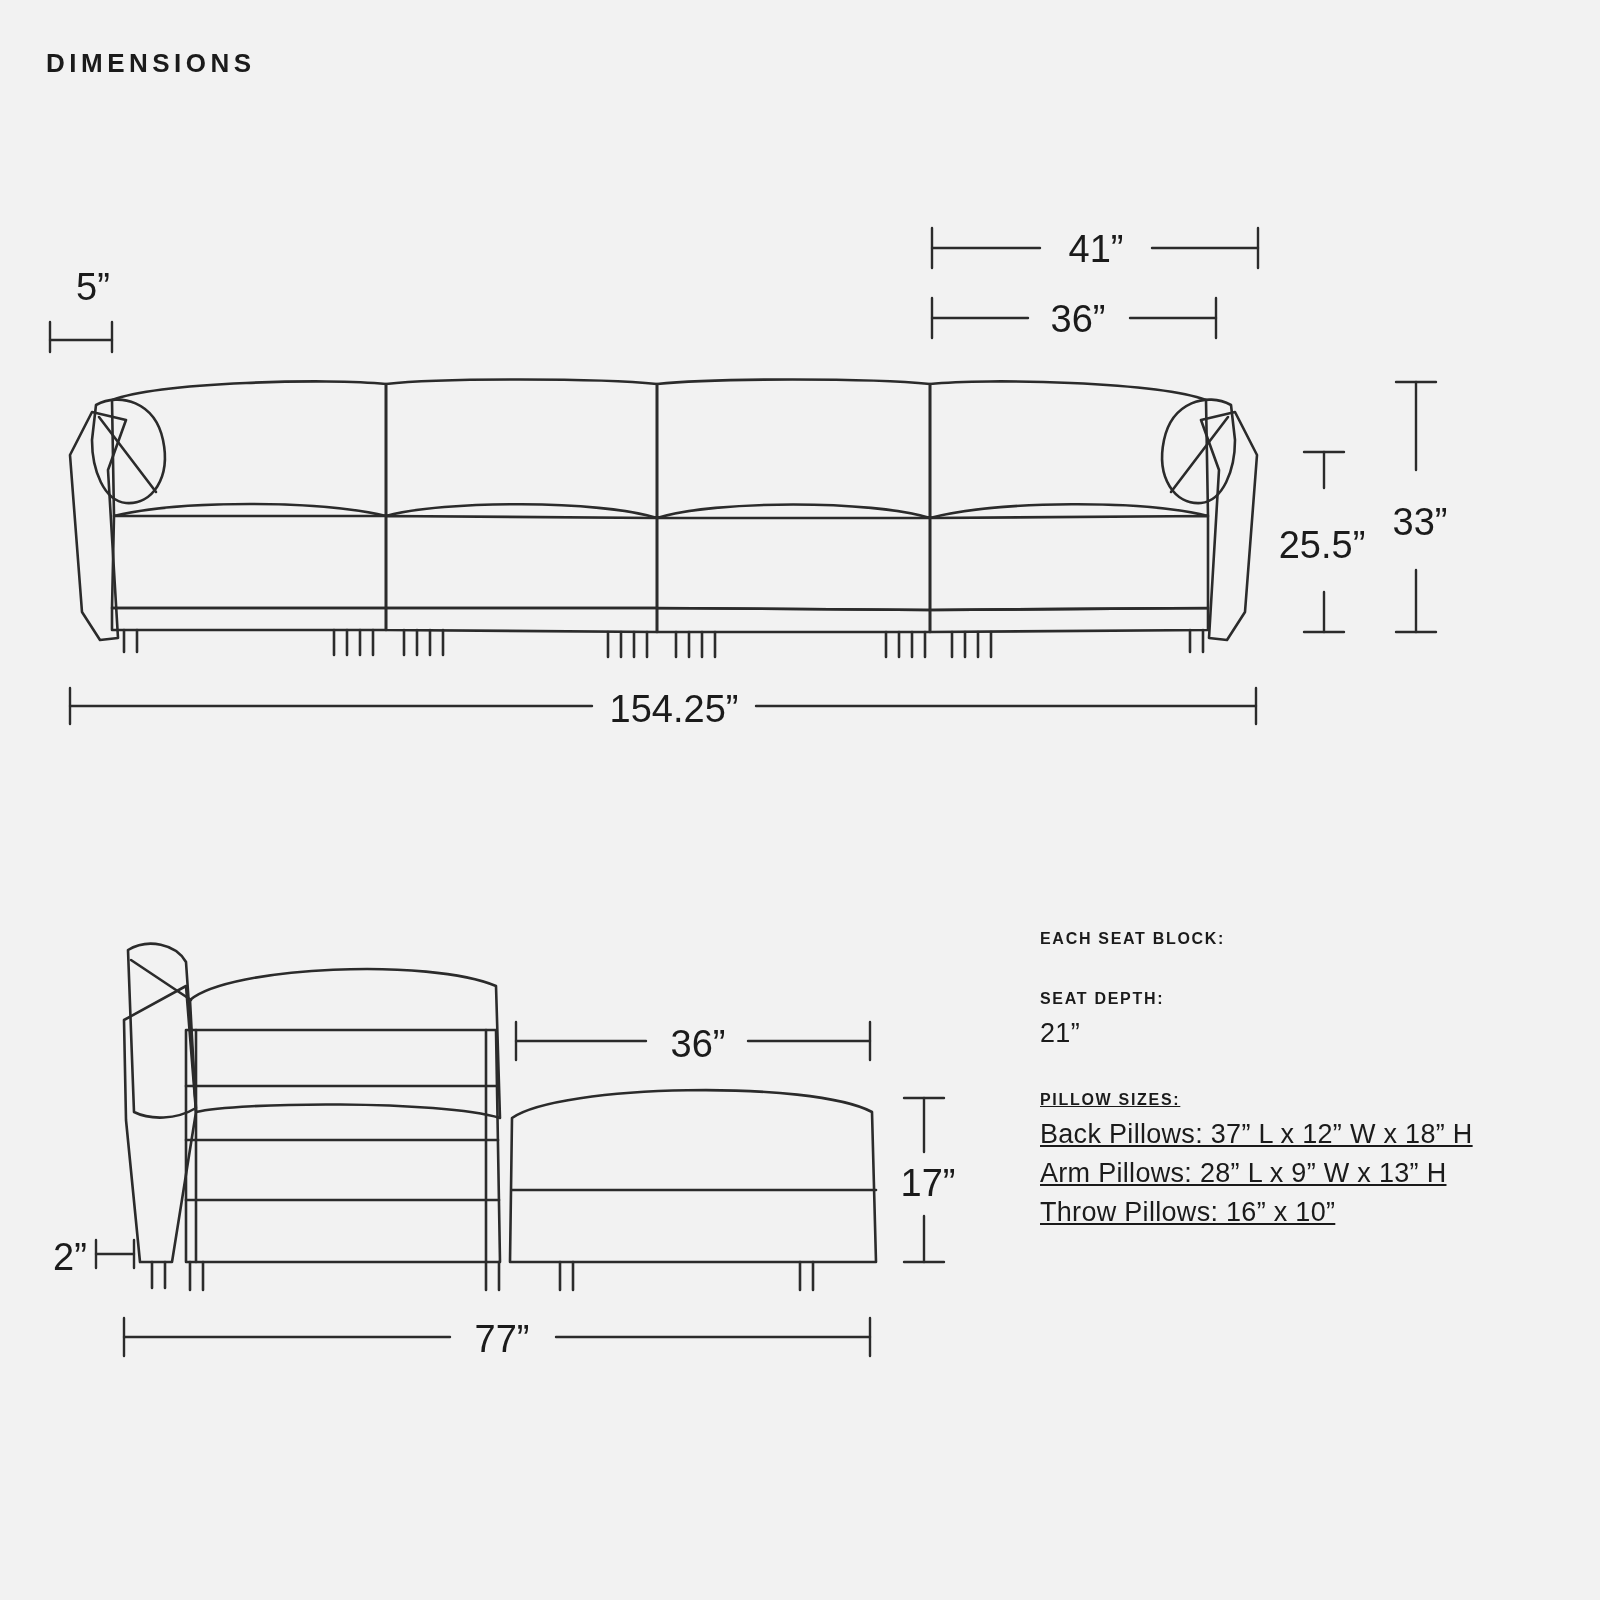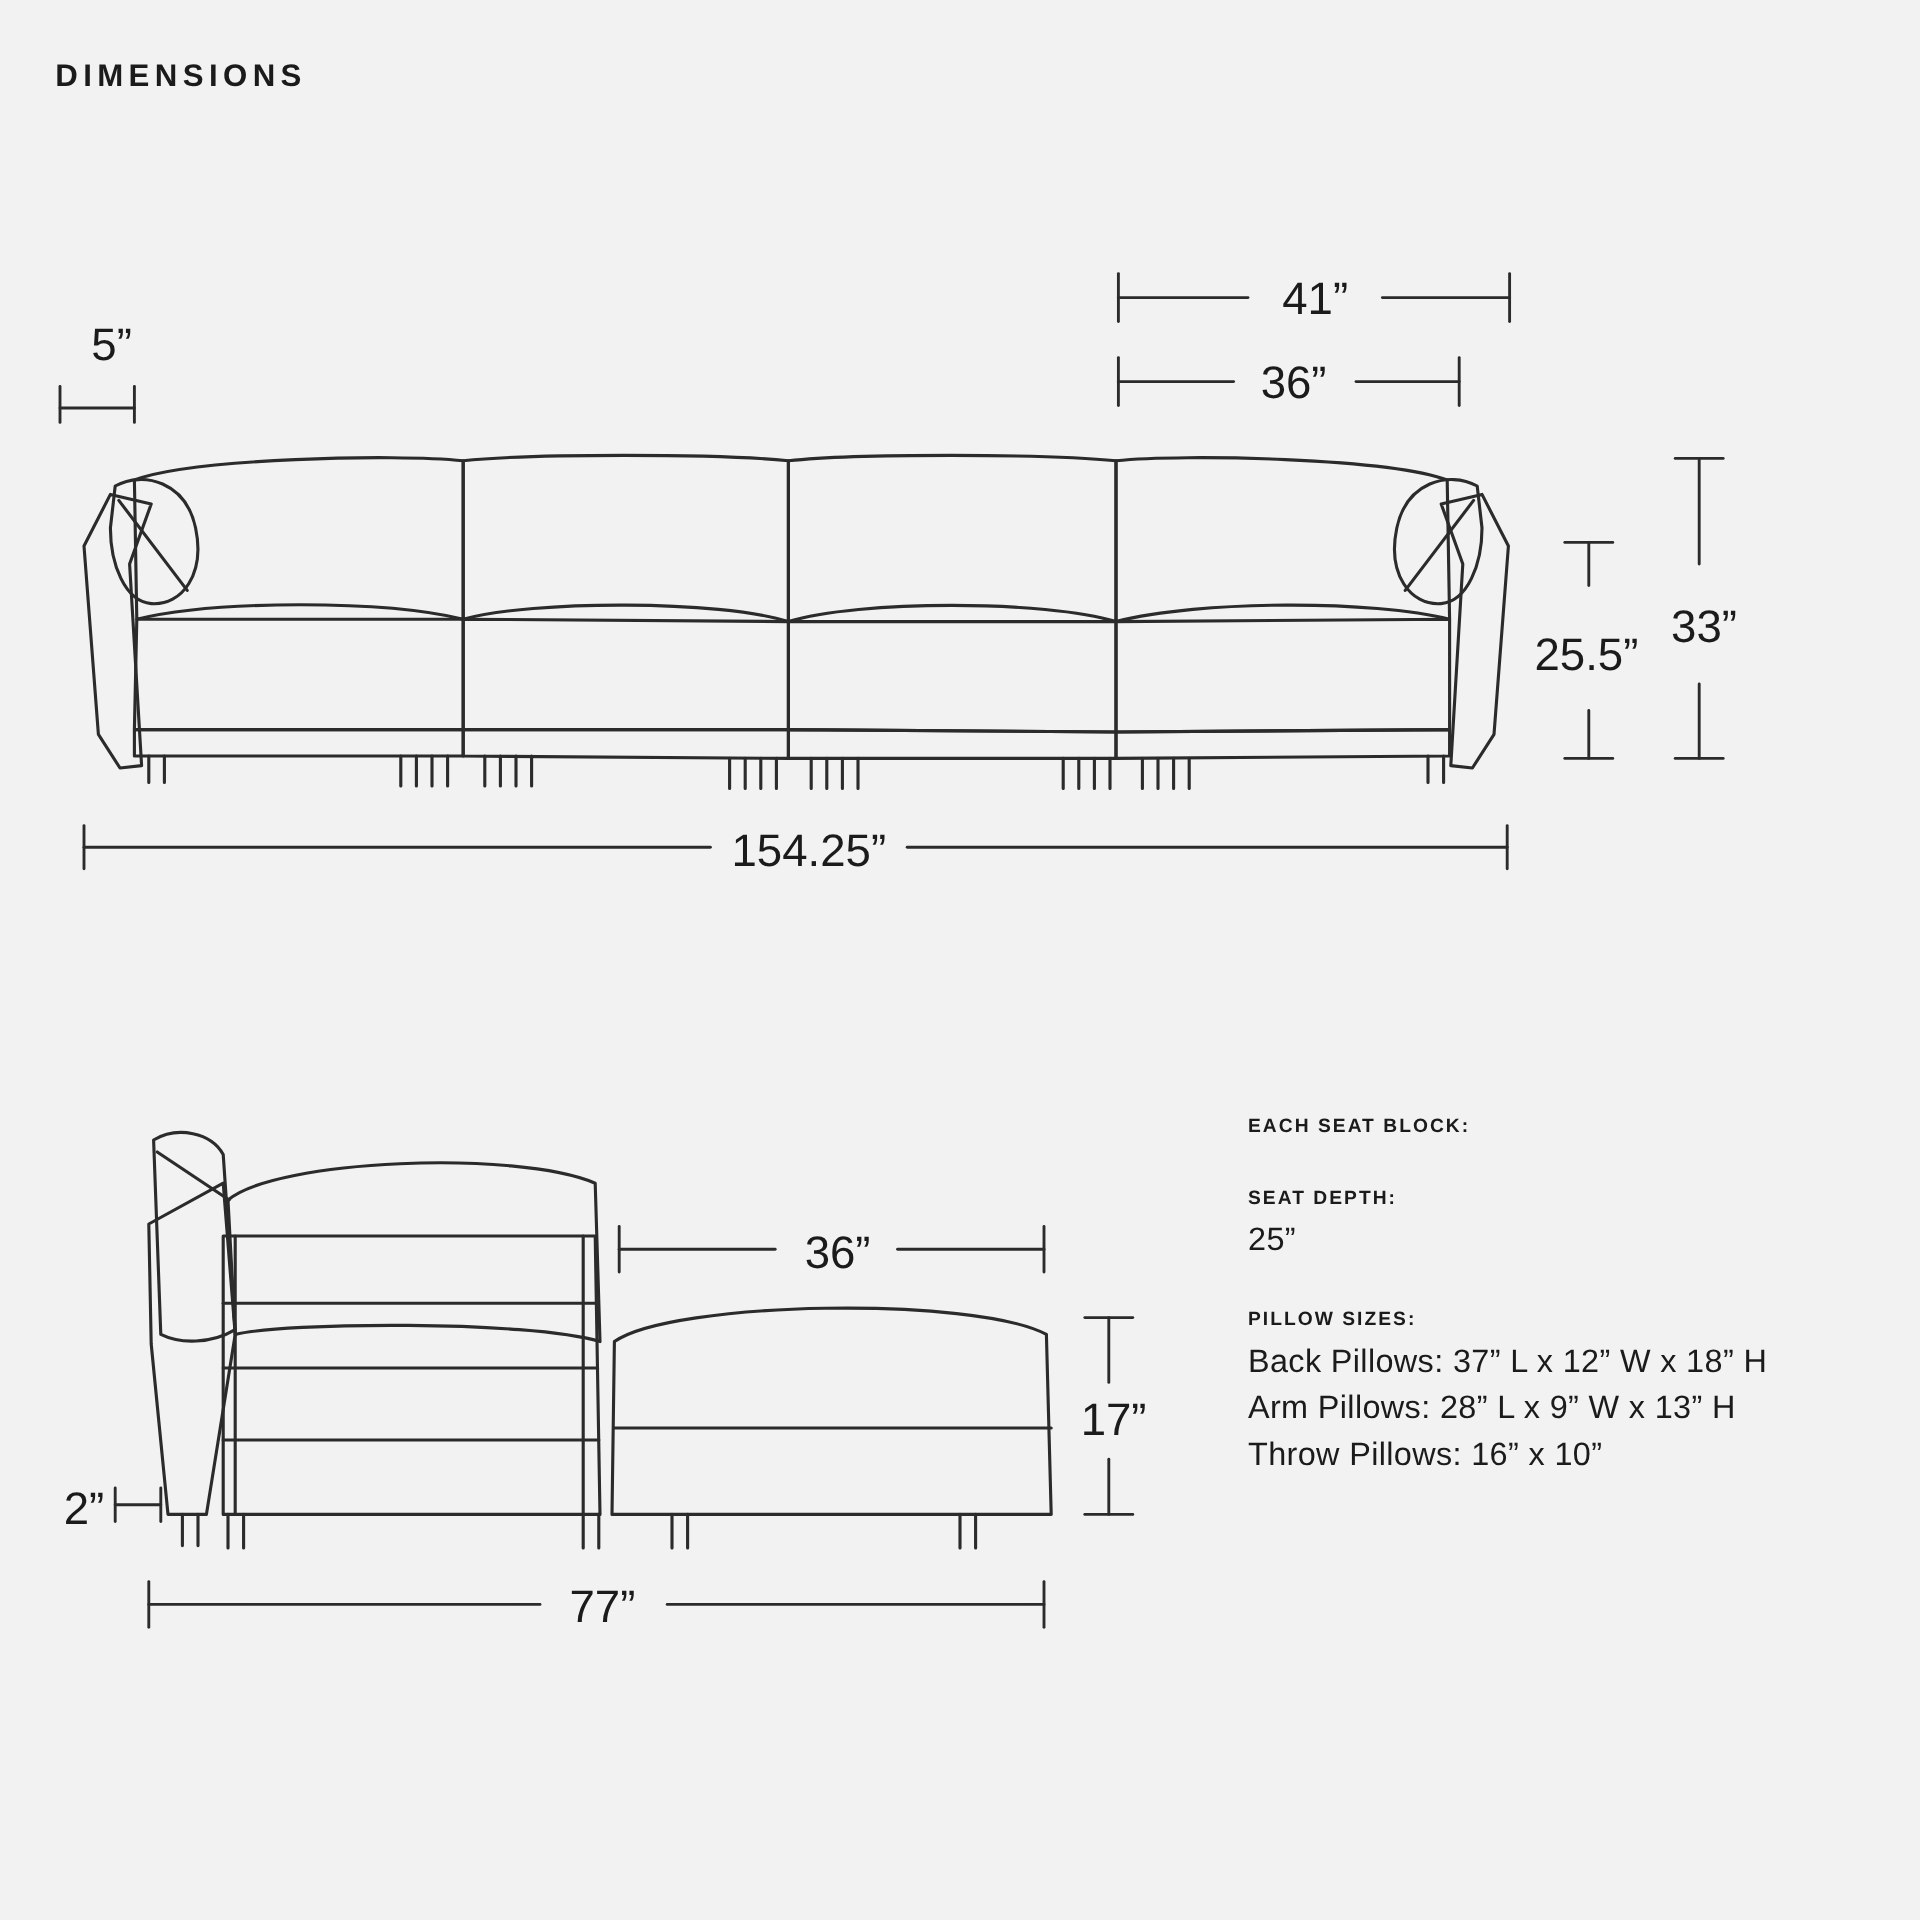--- a/index.html
+++ b/index.html
@@ -52,21 +52,21 @@
     margin: 0 0 10px 0;
   }
   .spec-line {
     font-size: 27px;
     margin: 0 0 8px 0;
     letter-spacing: 0.3px;
   }
   .spec-block {
     margin-bottom: 42px;
   }
-  .spec-block:last-child { margin-bottom: 0; }
+  .spec-block:last-child { margin-bottom: 0; text-decoration: underline; }
 </style>
 </head>
 <body>
 
 <div class="page">
 
   <div class="title">DIMENSIONS</div>
 
   <svg class="diagram" viewBox="0 0 1600 1600">
     <g fill="none" stroke="#2b2b2b" stroke-width="2.6" stroke-linejoin="round" stroke-linecap="round">
@@ -218,21 +218,21 @@
     <text class="dimtext" x="70" y="1270" text-anchor="middle">2”</text>
     <text class="dimtext" x="502" y="1352" text-anchor="middle">77”</text>
   </svg>
 
   <div class="specs">
     <div class="spec-block">
       <p class="spec-head">EACH SEAT BLOCK:</p>
     </div>
     <div class="spec-block">
       <p class="spec-head">SEAT DEPTH:</p>
-      <p class="spec-line">25”</p>
+      <p class="spec-line">21”</p>
     </div>
     <div class="spec-block">
       <p class="spec-head">PILLOW SIZES:</p>
       <p class="spec-line">Back Pillows: 37” L x 12” W x 18” H</p>
       <p class="spec-line">Arm Pillows: 28” L x 9” W x 13” H</p>
       <p class="spec-line">Throw Pillows: 16” x 10”</p>
     </div>
   </div>
 
 </div>

